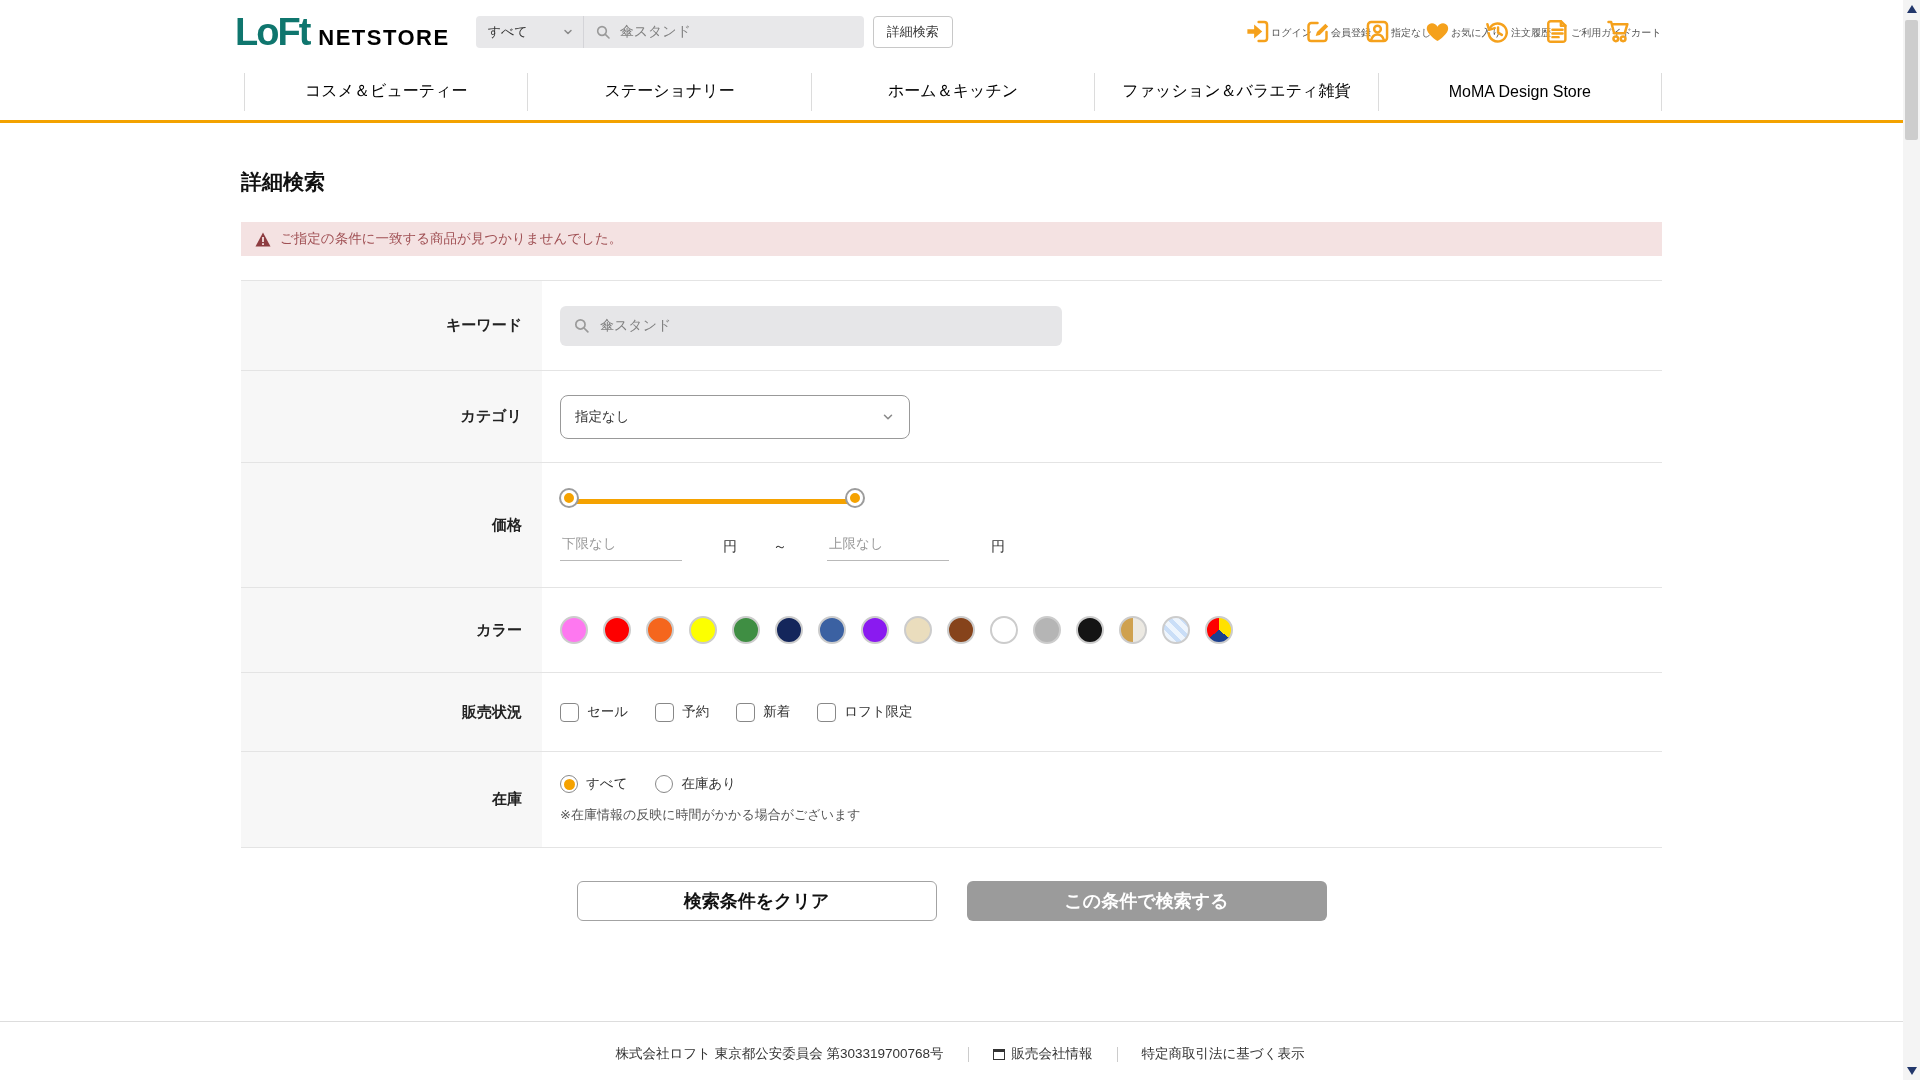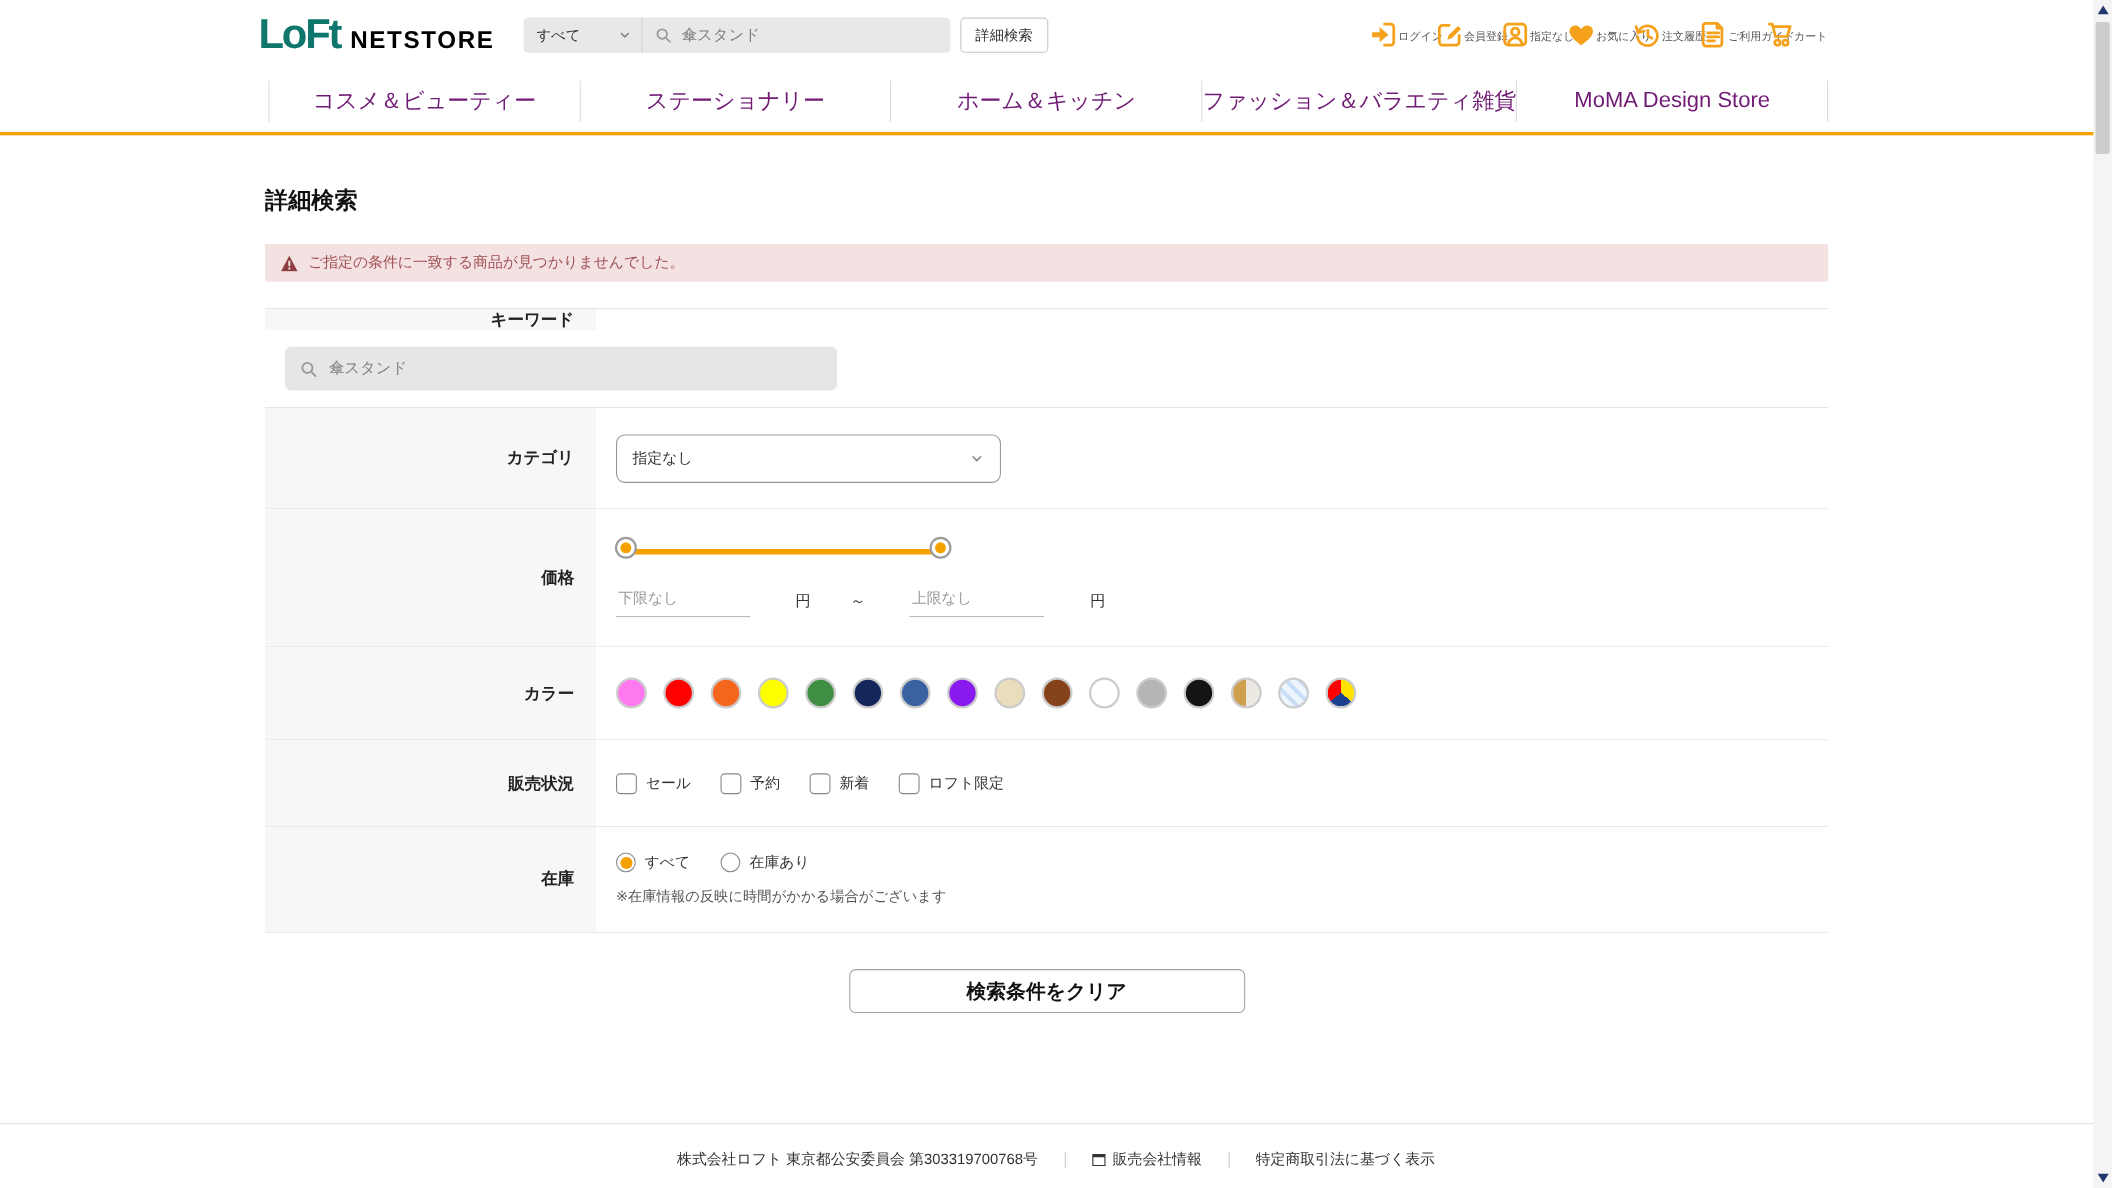--- a/index.html
+++ b/index.html
@@ -26,37 +26,37 @@
   .utility { margin-left:auto; margin-right:266px; display:flex; gap:10px; }
   .util { width:50px; display:flex; flex-direction:row; align-items:center; text-decoration:none; cursor:pointer; }
   .uicon { height:28px; display:flex; align-items:center; justify-content:center; }
   .uicon svg { width:27px; height:27px; }
   .ulabel { font-size:10px; color:#555; margin-top:2px; white-space:nowrap; }
 
   
   .catnav-wrap { height:60px; display:flex; align-items:center; border-bottom:3px solid #f3a200; }
   .catnav { flex:1; display:flex; margin-left:244px; margin-right:258px; }
   .catitem { flex:1; height:38px; display:flex; align-items:center; justify-content:center;
-             font-size:20px; color:#701a75; border-left:1px solid #dcdcdc; cursor:pointer; white-space:nowrap; }
+             font-size:16px; color:#000000; border-left:1px solid #dcdcdc; cursor:pointer; white-space:nowrap; }
   .catitem:last-child { border-right:1px solid #dcdcdc; }
 
   
   main { width:1421px; margin-left:241px; }
   h1.page-title { font-size:21px; font-weight:bold; color:#111; margin:45px 0 26px; }
 
   .error-bar { height:34px; background:#f4e2e2; display:flex; align-items:center; gap:9px;
                padding-left:14px; font-size:13.5px; color:#a05054; margin-bottom:24px; }
   .error-bar svg { width:16px; height:15px; flex:none; }
 
   .form { border-bottom:1px solid #e4e4e4; }
   .row { display:flex; border-top:1px solid #e4e4e4; }
   .row-label { width:301px; background:#f7f7f7; display:flex; align-items:center; justify-content:flex-end;
                padding-right:20px; font-size:15px; font-weight:bold; color:#222; }
   .row-content { flex:1; padding-left:18px; display:flex; align-items:center; background:#fff; }
-  .r-keyword { height:90px;flex-direction:column; } .r-category { height:92px; } .r-price { height:125px; }
+  .r-keyword { height:90px; } .r-category { height:92px; } .r-price { height:125px; }
   .r-color { height:85px; } .r-sales { height:79px; } .r-stock { height:96px; }
 
   .kw-input { width:502px; height:40px; background:#e6e6e8; border-radius:6px; display:flex;
               align-items:center; gap:10px; padding-left:13px; font-size:14px; color:#808080; cursor:text; }
 
   .sel { width:350px; height:44px; background:#fff; border:1px solid #999; border-radius:8px;
          display:flex; align-items:center; justify-content:space-between; padding:0 14px;
          font-size:13.5px; color:#333; cursor:pointer; }
 
   .price-wrap { display:flex; flex-direction:column; justify-content:center; gap:19px; }
@@ -354,20 +354,21 @@
           </div>
           <div class="stock-note">※在庫情報の反映に時間がかかる場合がございます</div>
         </div>
       </div>
     </div>
 
   </div>
 
   <div class="actions">
     <button class="btn btn-clear">検索条件をクリア</button>
+    <button class="btn btn-search">この条件で検索する</button>
   </div>
 </main>
 
 <footer>
   <div class="footer-inner">
     <span>株式会社ロフト 東京都公安委員会 第303319700768号</span>
     <span class="fsep"></span>
     <span class="flink">
       <span class="win-icon"></span>
       <span>販売会社情報</span>

